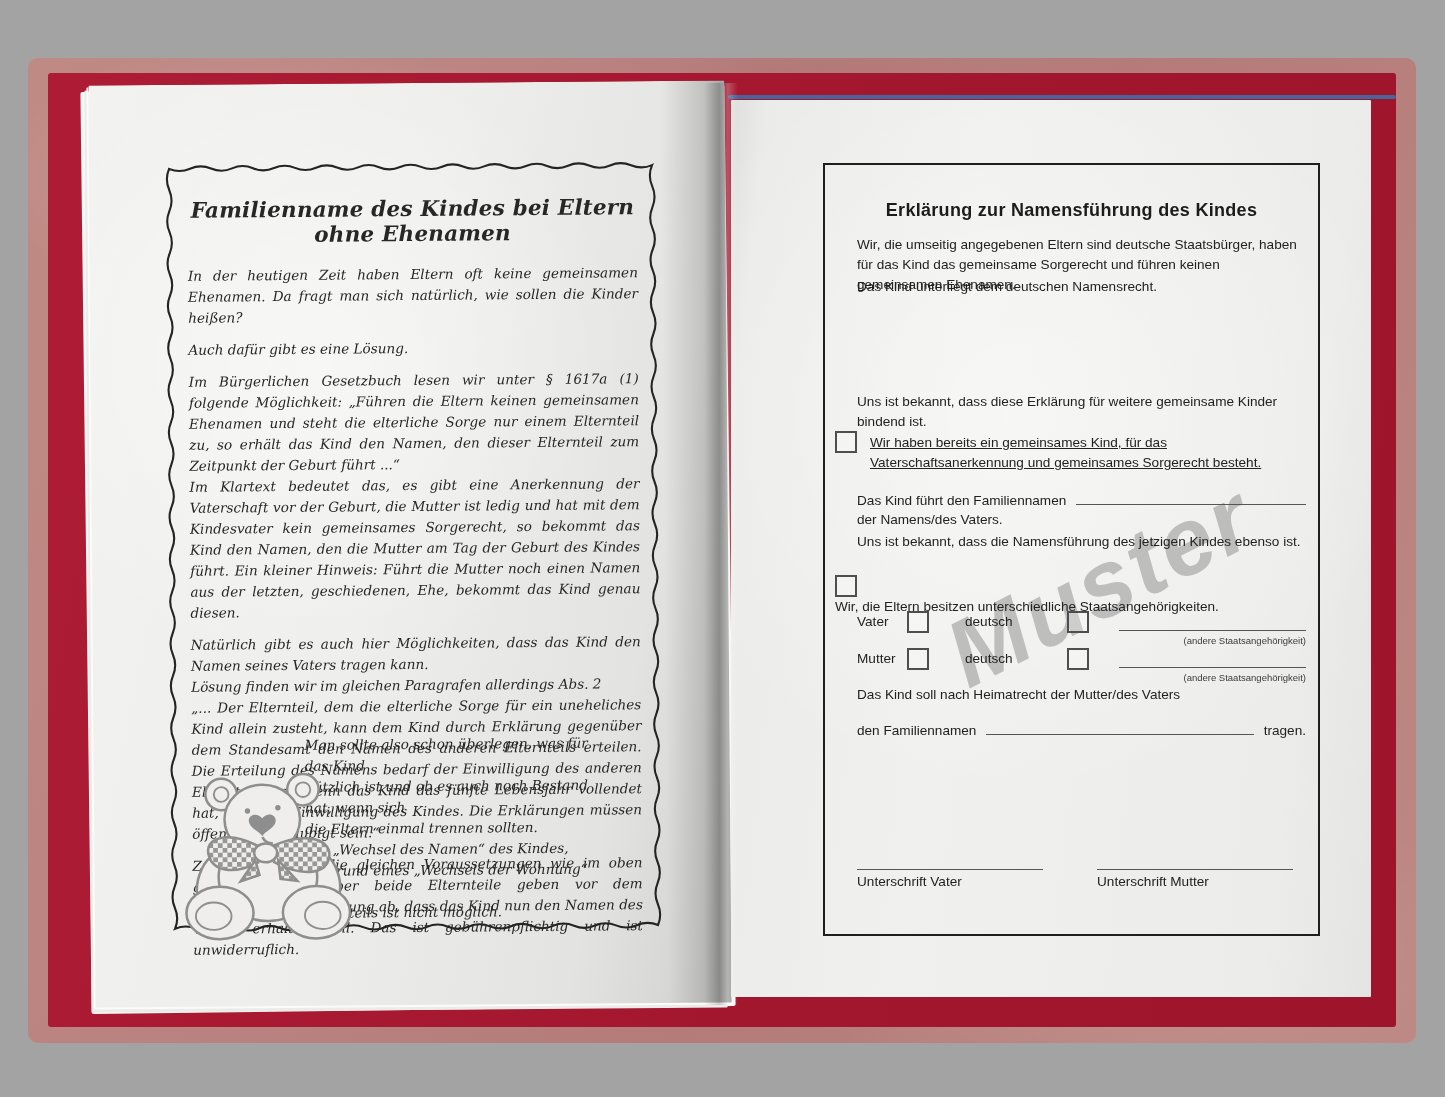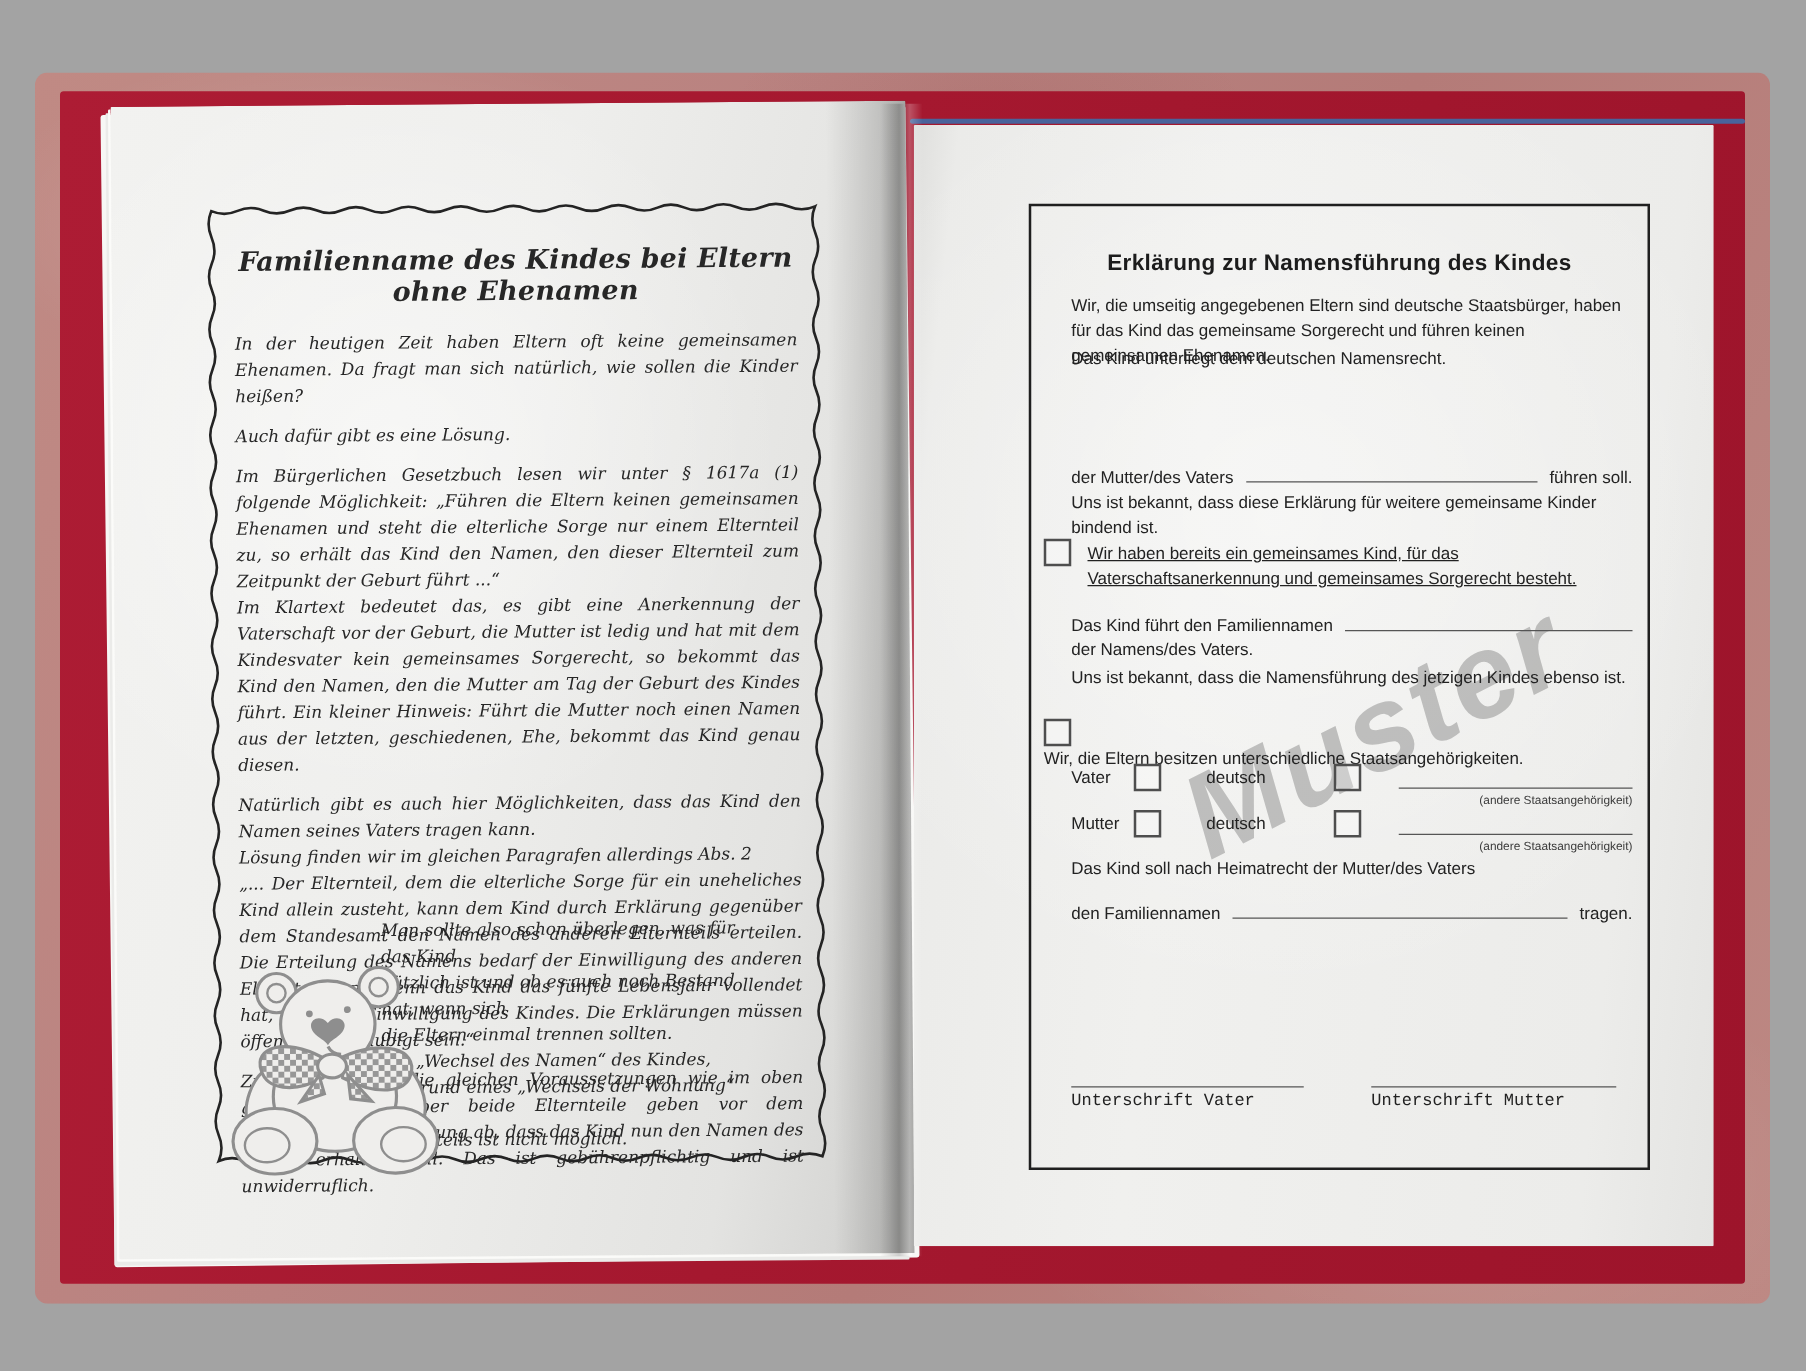--- a/index.html
+++ b/index.html
@@ -63,21 +63,21 @@
   .flex{display:flex;align-items:baseline;}
   .blank{border-bottom:1.4px solid #555;height:16px;}
   .grow{flex:1 1 auto;}
   .natrow{display:flex;align-items:center;}
   .natlabel{width:50px;}
   .natopt{width:68px;margin-left:36px;margin-right:34px;}
   .natblank{flex:1;position:relative;margin-left:30px;}
   .nathint{position:absolute;right:0;top:17px;font-size:9.5px;color:#3a3a3a;white-space:nowrap;}
   .sigline{position:absolute;top:704px;z-index:2;}
   .sigline .line{border-top:1.4px solid #555;width:100%;}
-  .sigline .lbl{font-size:13.6px;margin-top:4px;color:#222;font-family:Liberation Mono, monospace;}
+  .sigline .lbl{font-size:13.6px;margin-top:4px;color:#222;}
   .sig-father{left:32px;width:186px;}
   .sig-mother{left:272px;width:196px;}
 </style>
 </head>
 <body>
 
 <div class="stage">
   <div class="book">
     <div class="endpaper"></div>
     <div class="blue-edge"></div>
@@ -144,25 +144,20 @@
     </div>
 
     <div class="page page-right">
       <div class="form-box">
         <div class="watermark">Muster</div>
         <h2 class="form-title">Erklärung zur Namensführung des Kindes</h2>
 
         <div class="frow" style="top:70px;">Wir, die umseitig angegebenen Eltern sind deutsche Staatsbürger, haben für das Kind das gemeinsame Sorgerecht und führen keinen gemeinsamen Ehenamen.</div>
         <div class="frow" style="top:112px;">Das Kind unterliegt dem deutschen Namensrecht.</div>
 
-        <div class="frow flex" style="top:204px;">
-          <span>der Mutter/des Vaters</span>
-          <span class="blank grow" style="margin:0 10px;"></span>
-          <span>führen soll.</span>
-        </div>
         <div class="frow" style="top:227px;">Uns ist bekannt, dass diese Erklärung für weitere gemeinsame Kinder bindend ist.</div>
 
         <div class="frow cbrow" style="top:268px;text-decoration:underline;">
           <span class="cb"></span>
           <span style="max-width:430px;">Wir haben bereits ein gemeinsames Kind, für das Vaterschaftsanerkennung und gemeinsames Sorgerecht besteht.</span>
         </div>
         <div class="frow flex" style="top:323px;">
           <span>Das Kind führt den Familiennamen</span>
           <span class="blank grow" style="margin-left:10px;"></span>
         </div>

